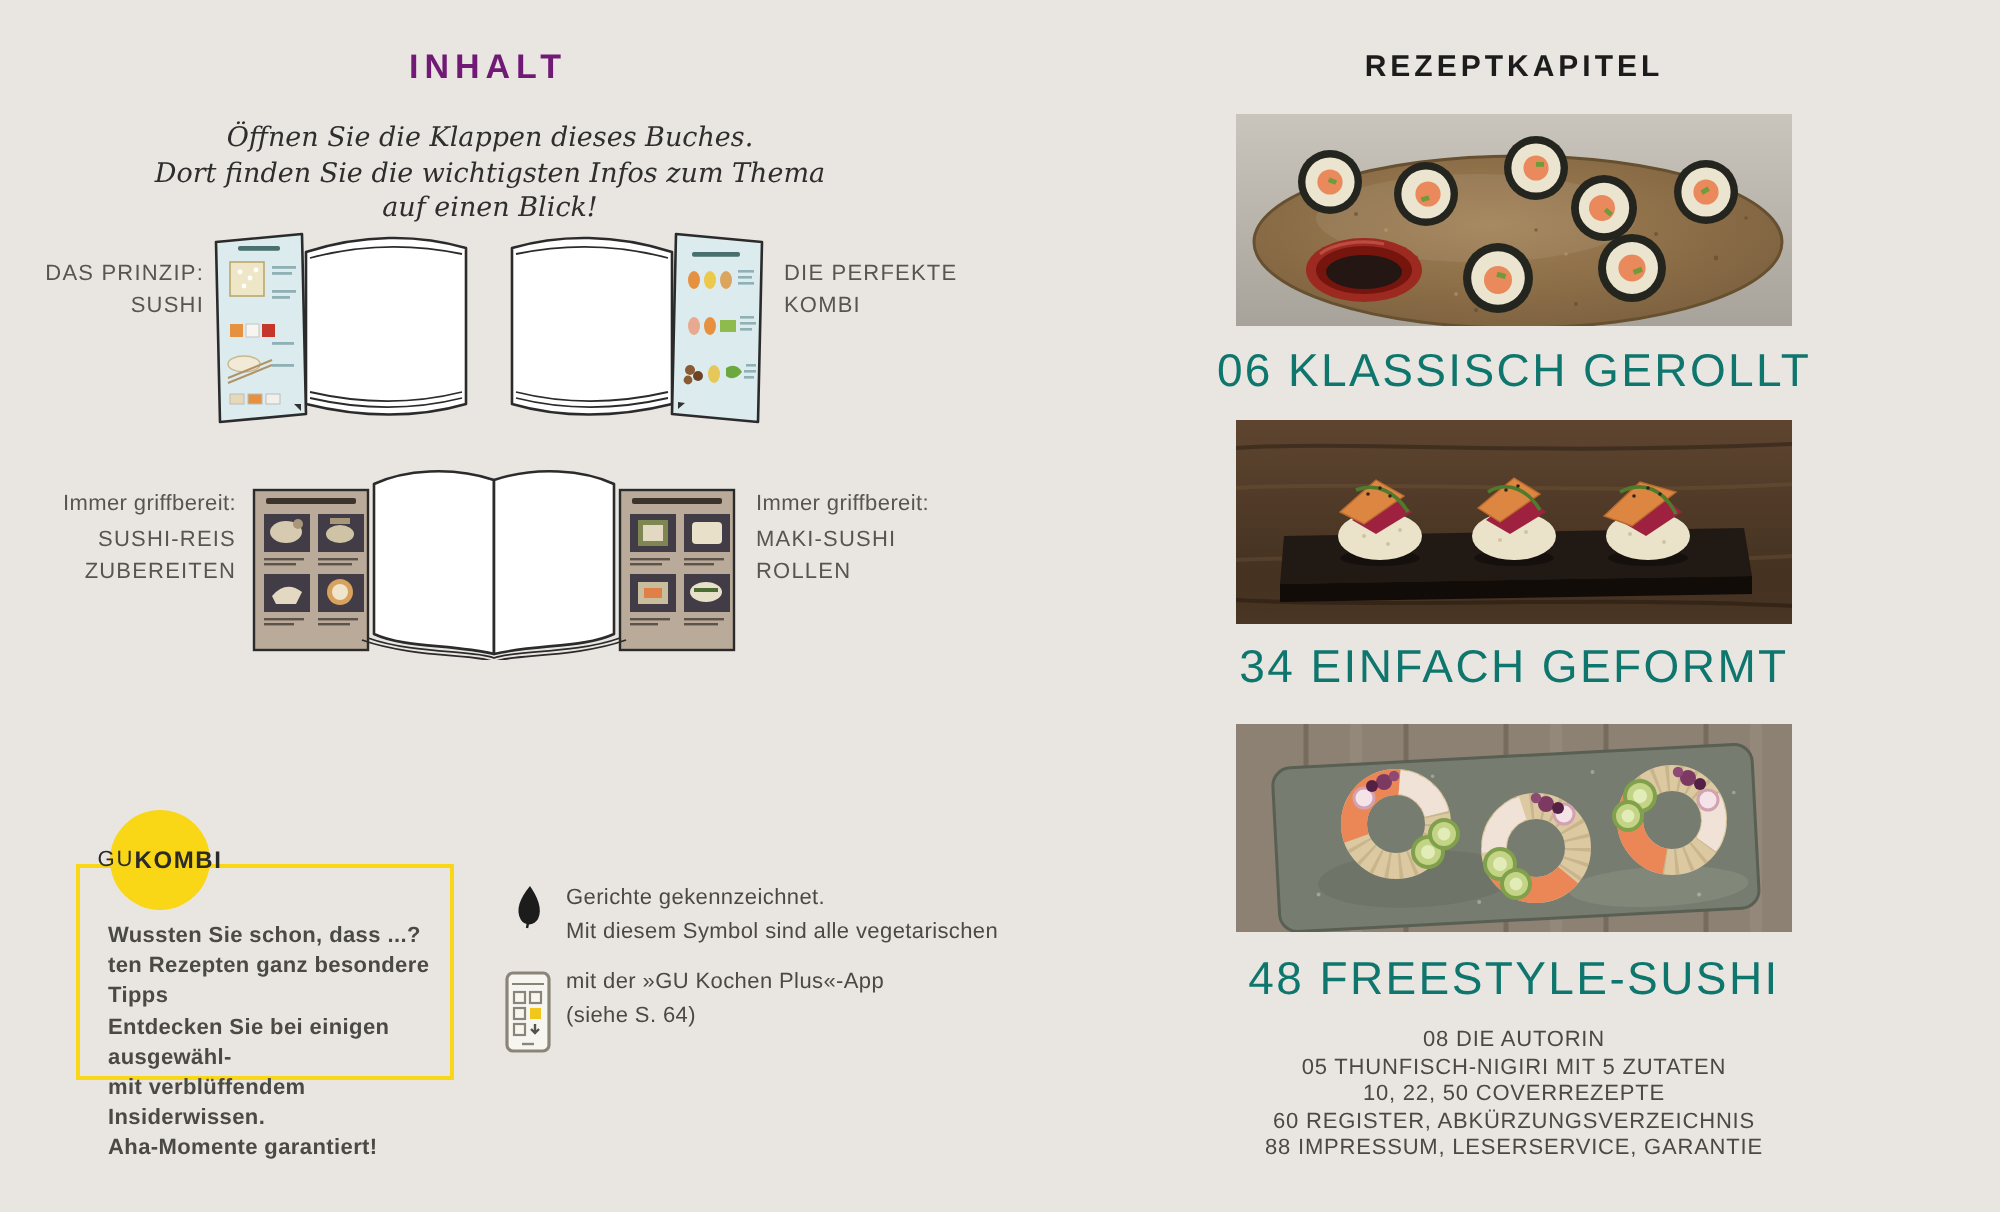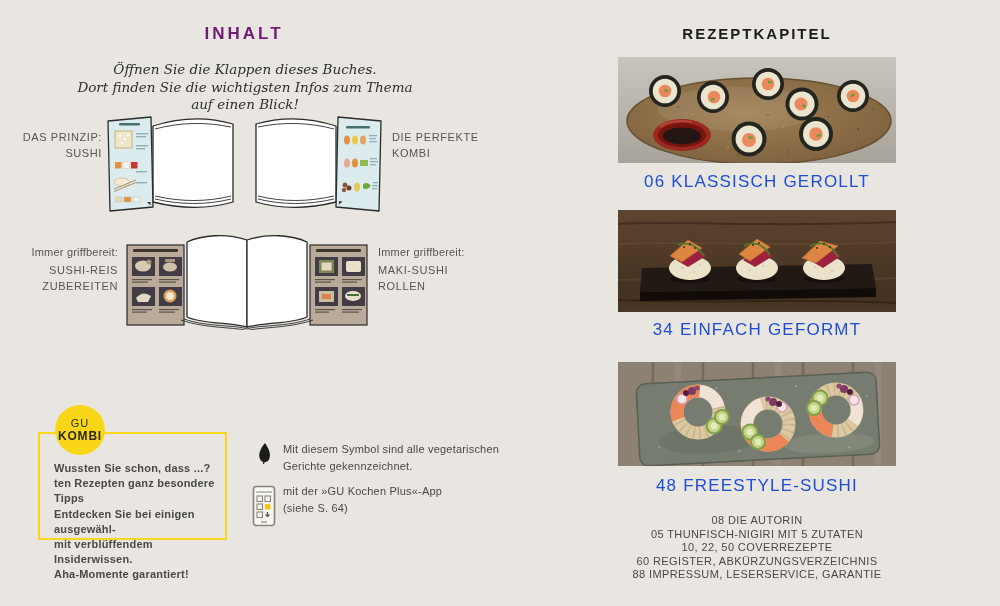--- a/index.html
+++ b/index.html
@@ -7,25 +7,25 @@
         font-family:"Liberation Sans",sans-serif;color:#1d1d1d;overflow:hidden;}
   .abs{position:absolute;}
   .c{text-align:center;}
   .r{text-align:right;}
   .page-title{font-size:17px;font-weight:700;letter-spacing:3px;color:#701a75;}
   .page-title2{font-size:15px;font-weight:700;letter-spacing:2px;color:#1c1c1c;}
   .intro{font-family:"DejaVu Serif",serif;font-style:italic;font-size:13.5px;
          line-height:17.5px;color:#2e2e2e;}
   .flap-label{font-size:11px;line-height:16px;color:#585550;letter-spacing:.6px;}
   .flap-label .first{letter-spacing:.2px;margin-bottom:2px;}
-  .caption{font-size:17px;letter-spacing:1.2px;color:#1d4ed8;}
+  .caption{font-size:23px;letter-spacing:1.2px;color:#0f766e;}
   .index-line{font-size:11px;line-height:13.5px;letter-spacing:.4px;color:#4b4944;}
   .clou-box{border:2px solid #f9d616;width:185px;height:104px;}
   .clou-badge{width:50px;height:50px;border-radius:50%;background:#f9d616;
-              display:flex;flex-direction:column;align-items:center;justify-content:center;
+              display:flex;flex-direction:row;align-items:center;justify-content:center;
               color:#2b2b2b;}
   .clou-badge .t1{font-size:11px;letter-spacing:1px;line-height:12px;}
   .clou-badge .t2{font-size:12px;font-weight:700;letter-spacing:.8px;line-height:14px;}
   .clou-text{font-size:11px;line-height:15.2px;color:#4b4944;letter-spacing:.2px;}
   .note-text{font-size:11px;line-height:17px;color:#4b4944;letter-spacing:.2px;}
 </style>
 </head>
 <body>
 
 <div id="root">
@@ -199,22 +199,22 @@
     <div>Entdecken Sie bei einigen ausgewähl-</div>
     <div>mit verblüffendem Insiderwissen.</div>
     <div>Aha-Momente garantiert!</div>
   </div>
 
   <svg class="abs" style="left:257px;top:443px;" width="16" height="22" viewBox="0 0 16 22">
     <path d="M8 0 C3 6 0.5 12 3.5 17 C5.5 20 10 20 12 16.5 C14.5 11.5 11.5 5 8 0 Z" fill="#1c1c1c"></path>
     <path d="M7.5 16 L6.5 21" stroke="#1c1c1c" stroke-width="1.2" fill="none"></path>
   </svg>
   <div class="abs note-text" style="left:283px;top:441px;width:230px;">
+    <div>Gerichte gekennzeichnet.</div>
     <div>Mit diesem Symbol sind alle vegetarischen</div>
-    <div>Gerichte gekennzeichnet.</div>
   </div>
 
   <svg class="abs" style="left:252px;top:485px;" width="24" height="42" viewBox="0 0 24 42">
     <rect x="1.5" y="1.5" width="21" height="39" rx="3" fill="#f7f5f0" stroke="#8a8578" stroke-width="1.6"></rect>
     <line x1="4" y1="7" x2="20" y2="7" stroke="#8a8578" stroke-width="1"></line>
     <rect x="5" y="11" width="5.5" height="5.5" fill="none" stroke="#8a8578" stroke-width="1.1"></rect>
     <rect x="13" y="11" width="5.5" height="5.5" fill="none" stroke="#8a8578" stroke-width="1.1"></rect>
     <rect x="5" y="19" width="5.5" height="5.5" fill="none" stroke="#8a8578" stroke-width="1.1"></rect>
     <rect x="13" y="19" width="5.5" height="5.5" fill="#f2c71c"></rect>
     <rect x="5" y="27" width="5.5" height="5.5" fill="none" stroke="#8a8578" stroke-width="1.1"></rect>

